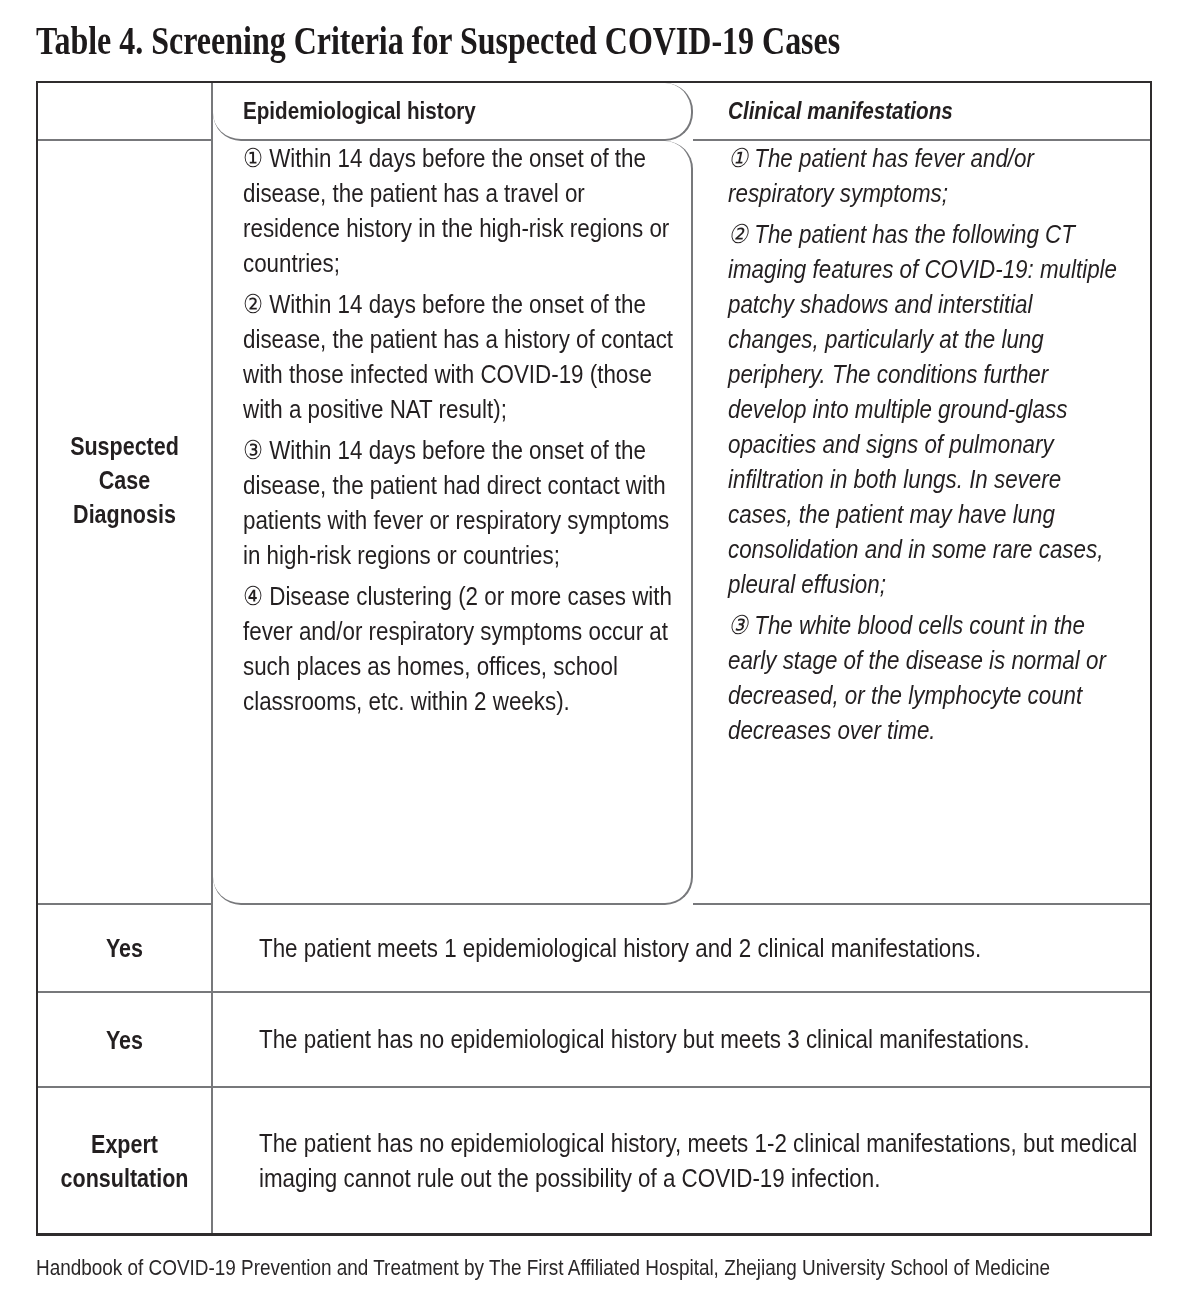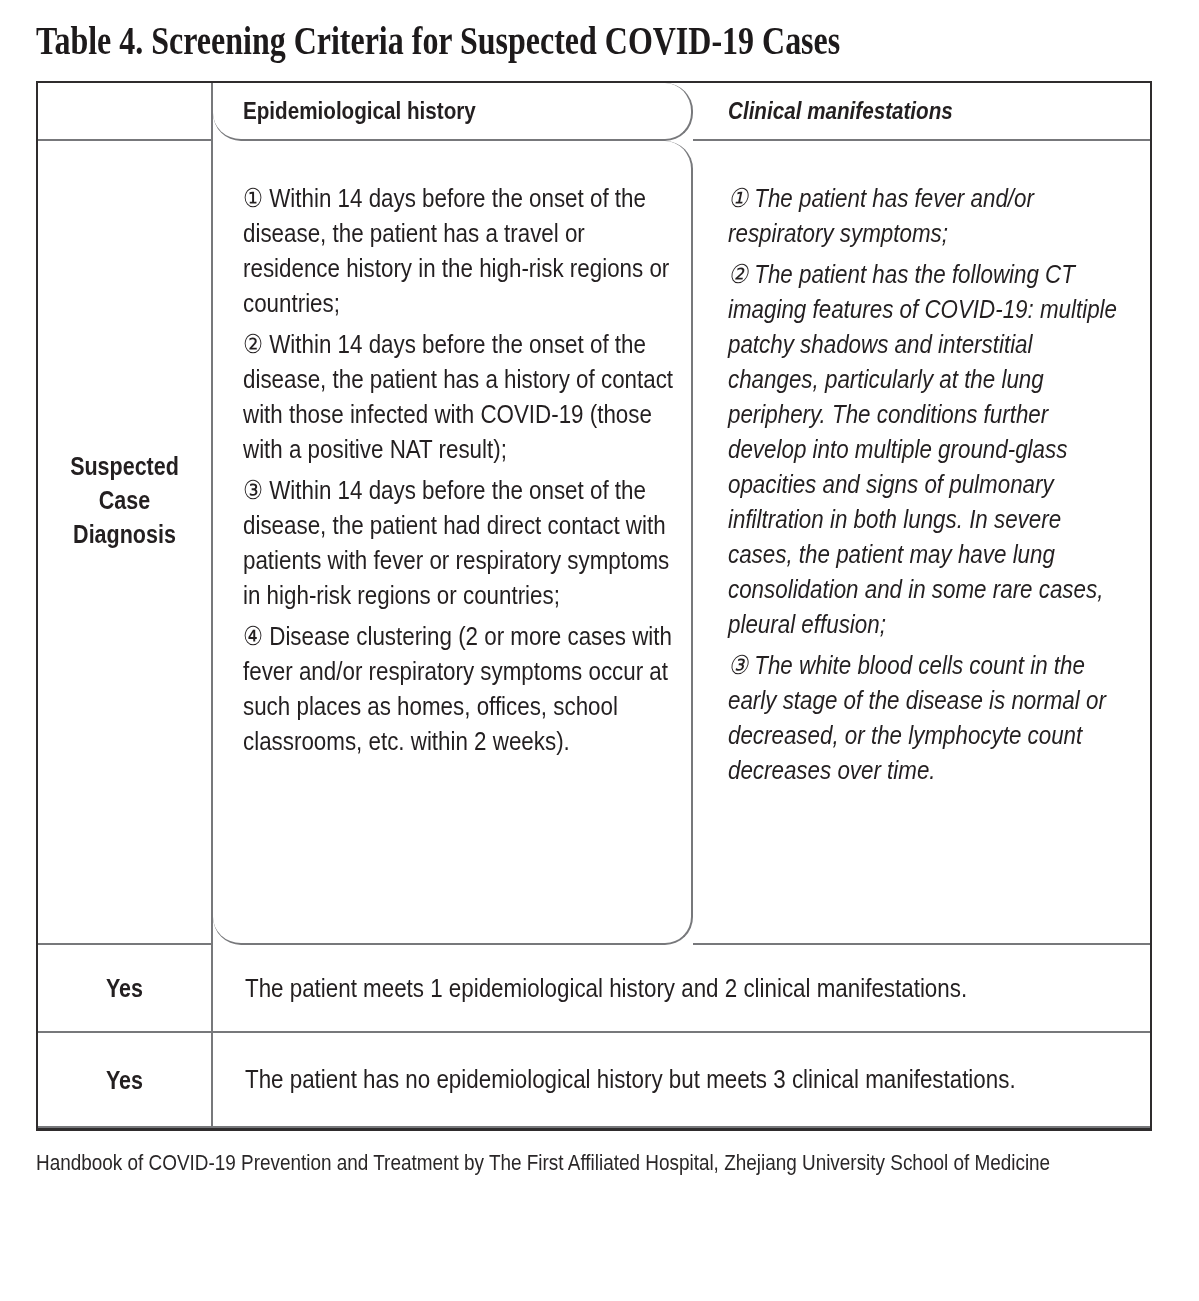--- a/index.html
+++ b/index.html
@@ -59,21 +59,20 @@
     font-weight: 700;
     white-space: nowrap;
     transform: scaleX(0.86);
     transform-origin: 0 50%;
   }
   .epid-pad { padding-left: 30px; border-radius: 28px; }
   .clin-pad { padding-left: 35px; font-style: italic; }
 
   .body-cell {
     vertical-align: top;
-    padding-top: 40px;
     padding-bottom: 20px;
   }
   .cond {
     font-size: 26px;
     line-height: 35px;
     transform: scaleX(0.86);
     transform-origin: 0 0;
   }
   .cond p { margin: 0 0 6px 0; }
   .cond p:last-child { margin-bottom: 0; }
@@ -90,21 +89,21 @@
     font-weight: 700;
     line-height: 34px;
     text-align: center;
     transform: scaleX(0.86);
     transform-origin: 50% 50%;
   }
   .offset-up { position: relative; top: -42px; }
 
   .merged-cell {
     vertical-align: middle;
-    padding-left: 32px;
+    padding-left: 46px;
     padding-right: 10px;
   }
 
   .footer {
     font-size: 22px;
     line-height: 28px;
     margin: 18px 0 0 0;
     white-space: nowrap;
     transform: scaleX(0.86);
     transform-origin: 0 0;
@@ -169,20 +168,28 @@
 
         <tr class="yes-row-2">
           <td class="br bb label-cell">
             <div class="label-block">Yes</div>
           </td>
           <td class="bb merged-cell" colspan="2">
             <div class="cond w-wide">The patient has no epidemiological history but meets 3 clinical manifestations.</div>
           </td>
         </tr>
 
+        <tr class="expert-row">
+          <td class="br label-cell">
+            <div class="label-block">Expert consultation</div>
+          </td>
+          <td class="merged-cell" colspan="2">
+            <div class="cond w-wide">The patient has no epidemiological history, meets 1-2 clinical manifestations, but medical imaging cannot rule out the possibility of a COVID-19 infection.</div>
+          </td>
+        </tr>
 
       </tbody>
     </table>
   </div>
 
   <p class="footer">Handbook of COVID-19 Prevention and Treatment by The First Affiliated Hospital, Zhejiang University School of Medicine</p>
 
 </div>
 
 </body></html>

